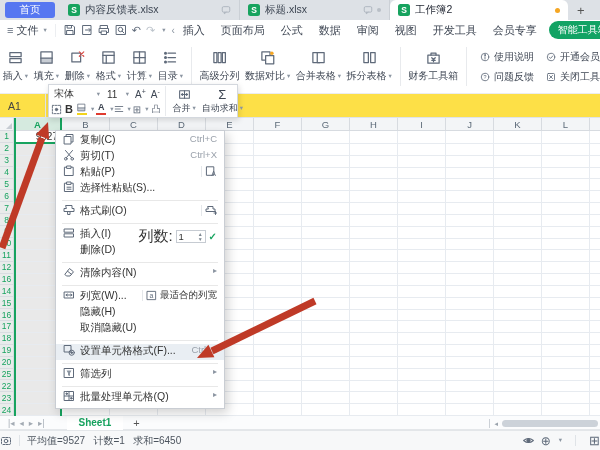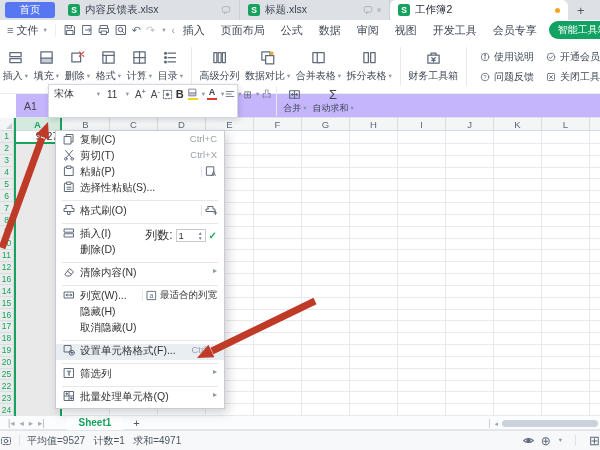--- a/index.html
+++ b/index.html
@@ -29,26 +29,26 @@
 .mi{margin:0 8px}
 .pill{background:#12a364;color:#fff;border-radius:9px;padding:2px 9px;font-size:10px;margin-left:4px}
 
 .ribbon{position:absolute;top:40px;height:54px;left:0;right:0;background:#fff;border-bottom:1px solid #ecedef;display:flex;align-items:stretch}
 .rbtn{display:flex;flex-direction:column;align-items:center;justify-content:center;gap:4px;font-size:10px;color:#3f4754;padding:0 3px;min-width:30px;cursor:default}
 .rlabel{display:flex;align-items:center;white-space:nowrap}
 .vdiv{width:1px;background:#e8eaed;margin:7px 5px;flex:none}
 .links{display:grid;grid-template-columns:auto auto;gap:6px 12px;align-content:center;font-size:10px;color:#3f4754;margin-left:8px}
 .linkitem{display:flex;align-items:center;gap:4px;white-space:nowrap}
 
-.fxrow{position:absolute;top:94px;height:24px;left:16px;right:0;border-bottom:1px solid #dfe3e9;display:flex;background:#c4b5fd}
+.fxrow{position:absolute;top:94px;height:24px;left:0;right:0;border-bottom:1px solid #dfe3e9;display:flex;background:#fde047}
 .namebox{width:46px;border-right:1px solid #e3e6ea;font-size:10.5px;color:#444;display:flex;align-items:center;padding-left:8px}
 .fxinput{flex:1}
 
 .minibar{position:absolute;left:48px;top:84px;width:190px;height:34px;background:#fff;border:1px solid #d4d8de;box-shadow:1px 2px 6px rgba(0,0,0,.14);z-index:30;display:flex;padding:1px 2px}
-.mb-left{display:flex;flex-direction:row;flex:1}
+.mb-left{display:flex;flex-direction:column;flex:1}
 .mb-row{display:flex;align-items:center;height:16px;gap:1px}
 .mb-select{display:flex;align-items:center;justify-content:space-between;border:1px solid transparent;font-size:10px;color:#333;width:52px;padding:0 2px}
 .mb-select.sz{width:28px}
 .mb-ab{font-size:10px;color:#3f4754;margin:0 2px}
 .mb-ab sup{font-size:7px}
 .boldB{font-weight:bold;font-size:11px;color:#333;margin:0 2px}
 .swatch{display:inline-flex;flex-direction:column;align-items:center;line-height:1;margin:0 1px}
 .swatch .bar{width:10px;height:2.5px;margin-top:1px}
 .swatch .aGlyph{font-size:9px;color:#3f4754;font-weight:bold}
 .gridchar{font-size:10px;color:#5f6a7a;margin:0 1px}
@@ -79,21 +79,21 @@
 .ctx{position:absolute;left:55px;top:130px;width:170px;background:#fff;border:1px solid #c9cdd3;box-shadow:3px 4px 10px rgba(0,0,0,.18);z-index:40;padding:2px 0;font-size:10.5px;color:#333}
 .ctxitem{height:16px;display:flex;align-items:flex-start;padding:0 7px 0 5px;gap:4px;cursor:default}
 .ctxitem.hl{background:#e9eef3}
 .cicon{width:15px;display:flex;justify-content:center;flex:none}
 .clabel{white-space:nowrap}
 .rightside{margin-left:auto;display:flex;align-items:center;gap:3px}
 .sc{color:#9aa1ab;font-size:9.5px}
 .sub{color:#8b95a1;font-size:8px}
 .rdiv{width:1px;height:11px;background:#e4e7ea}
 .ctxsep{border-top:1px solid #e8e8e8;margin:3px 6px}
-.spinlabel{font-size:12px;color:#333}
+.spinlabel{font-size:15px;color:#333}
 .spinbox{width:30px;height:13px;border:1px solid #c6cbd2;font-size:9.5px;display:flex;align-items:center;padding:0 2px;gap:2px}
 .spinval{flex:1}
 .updown{display:flex;flex-direction:column;font-size:5px;color:#7d8791;line-height:1}
 .checkmark{color:#17a35f;font-size:10px;font-weight:bold}
 .rbtnlabel{font-size:9.5px;white-space:nowrap}
 
 .sheetbar{position:absolute;top:416px;height:14px;left:0;right:0;background:#fbfcfd;border-bottom:1px solid #e4e7ea;display:flex;align-items:center;font-size:8.5px;color:#a3abb4}
 .navs{display:flex;gap:5px;margin-left:8px;letter-spacing:0}
 .sheettab{color:#17a35f;font-weight:bold;font-size:10px;background:#fff;padding:0 12px;height:14px;display:flex;align-items:center;margin-left:22px}
 .addsheet{margin-left:10px;font-size:11px;color:#555}
@@ -1080,21 +1080,21 @@
   </div>
 
   <div class="statusbar">
     <span class="ic">
         <svg viewBox="0 0 12 12" width="12" height="12" fill="none" stroke="#5f6a7a" stroke-width="1" stroke-linecap="round" stroke-linejoin="round">
           <rect x="1.5" y="2.5" width="9" height="7" rx="1" stroke-dasharray="2 1.2"></rect>
           <circle cx="6" cy="6" r="1.8"></circle>
         </svg>
       </span>
     <span class="sdiv"></span>
-    <span class="sumtext">平均值=9527   计数=1   求和=4971</span>
+    <span class="sumtext">平均值=9527   计数=1   求和=6450</span>
     <div class="sright">
       <span class="ic">
           <svg viewBox="0 0 12 12" width="13" height="13" fill="none" stroke="#5f6a7a" stroke-width="1" stroke-linecap="round" stroke-linejoin="round">
             <path d="M1.5 6 Q6 2.2 10.5 6 Q6 9.8 1.5 6 Z"></path>
             <circle cx="6" cy="6" r="1.5" fill="#5f6a7a"></circle>
           </svg>
         </span>
       <span class="opchar">⊕</span>
       <span class="caret">▾</span>
       <span class="sdiv"></span>

